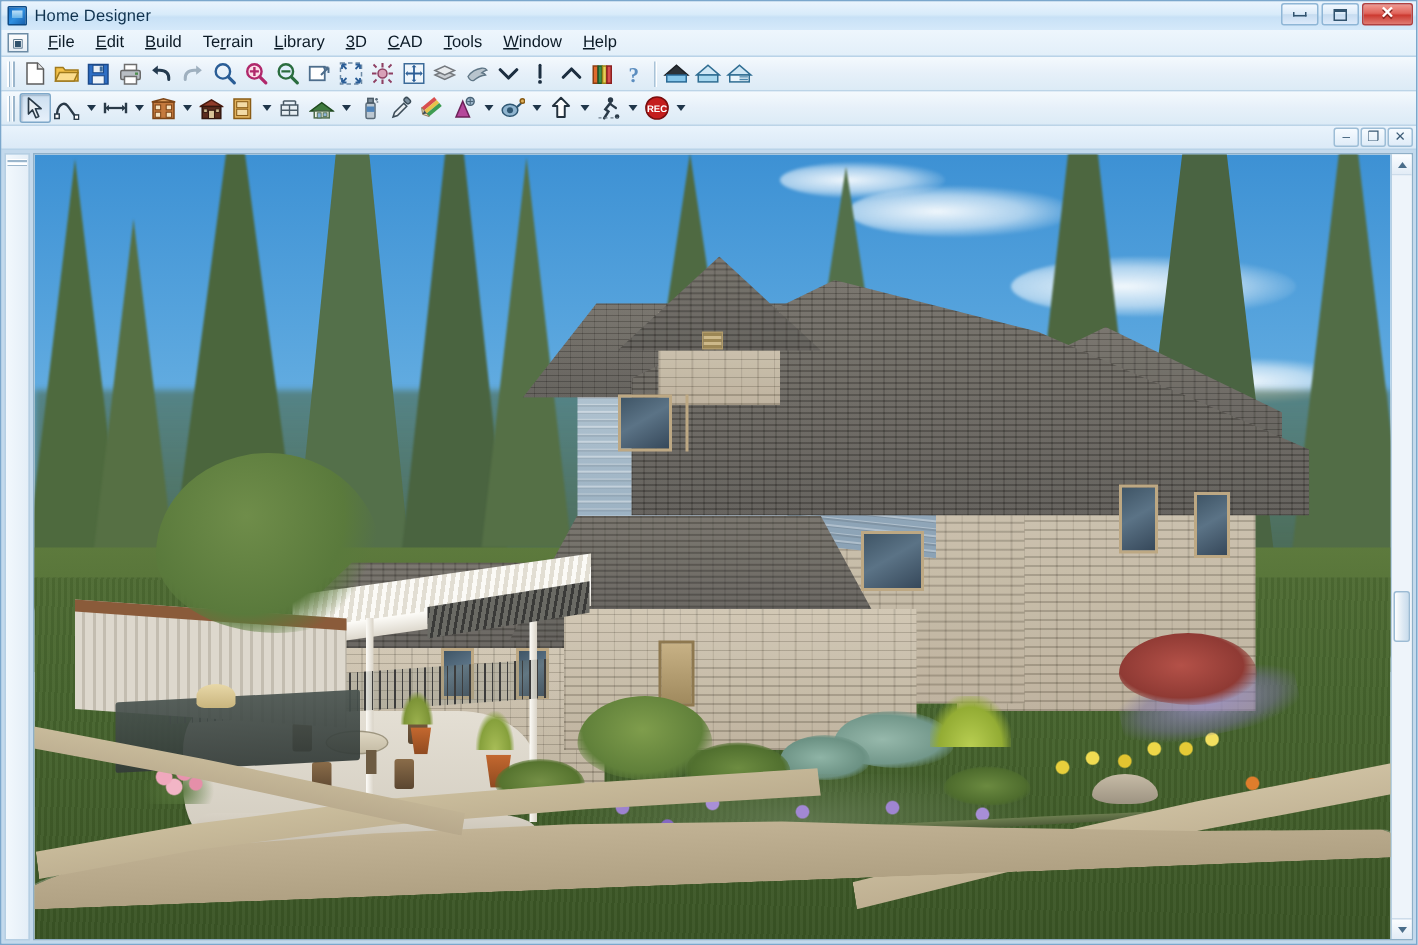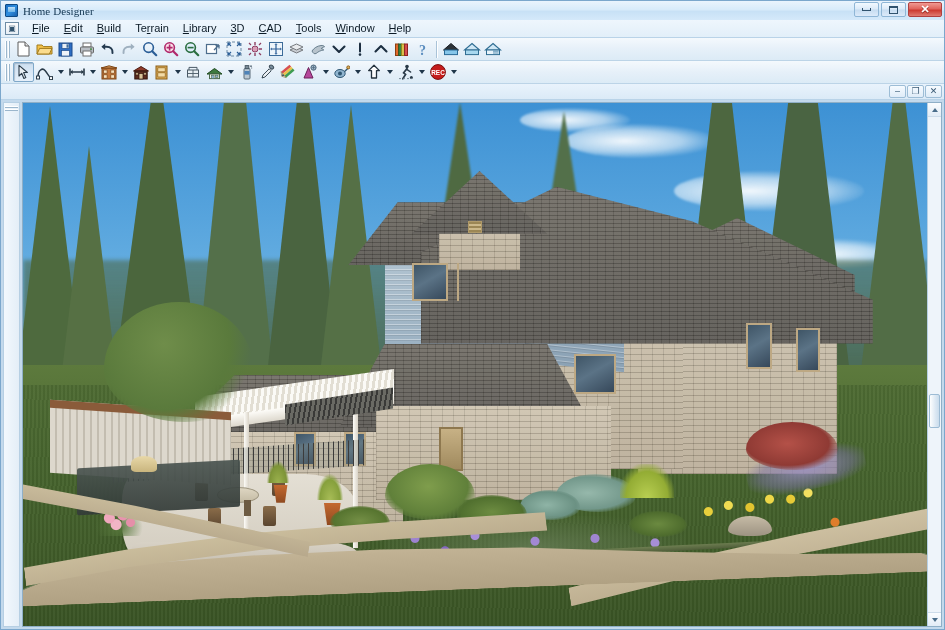--- a/index.html
+++ b/index.html
@@ -38,21 +38,21 @@
     border-radius: 1px;
     position: relative;
   }
   .app-icon::after {
     content:''; position:absolute; left:2px; top:2px;
     width:7px; height:5px;
     background: linear-gradient(180deg,#bcdff8,#6ab4e8);
   }
   .title-text {
     font-size: 11px; color: #10334f;
-    white-space: nowrap; letter-spacing: .1px; font-family: Liberation Serif, serif;
+    white-space: nowrap; letter-spacing: .1px;
   }
   .win-btns {
     position: absolute; right: 2px; top: 1px;
     display: flex; gap: 2px;
   }
   .wb {
     width: 25px; height: 15px;
     border: 1px solid #8fb6d6;
     border-radius: 2px;
     background: linear-gradient(180deg,#f2f9ff 0%,#dbeaf8 48%,#c6dcf0 52%,#dceafa 100%);

